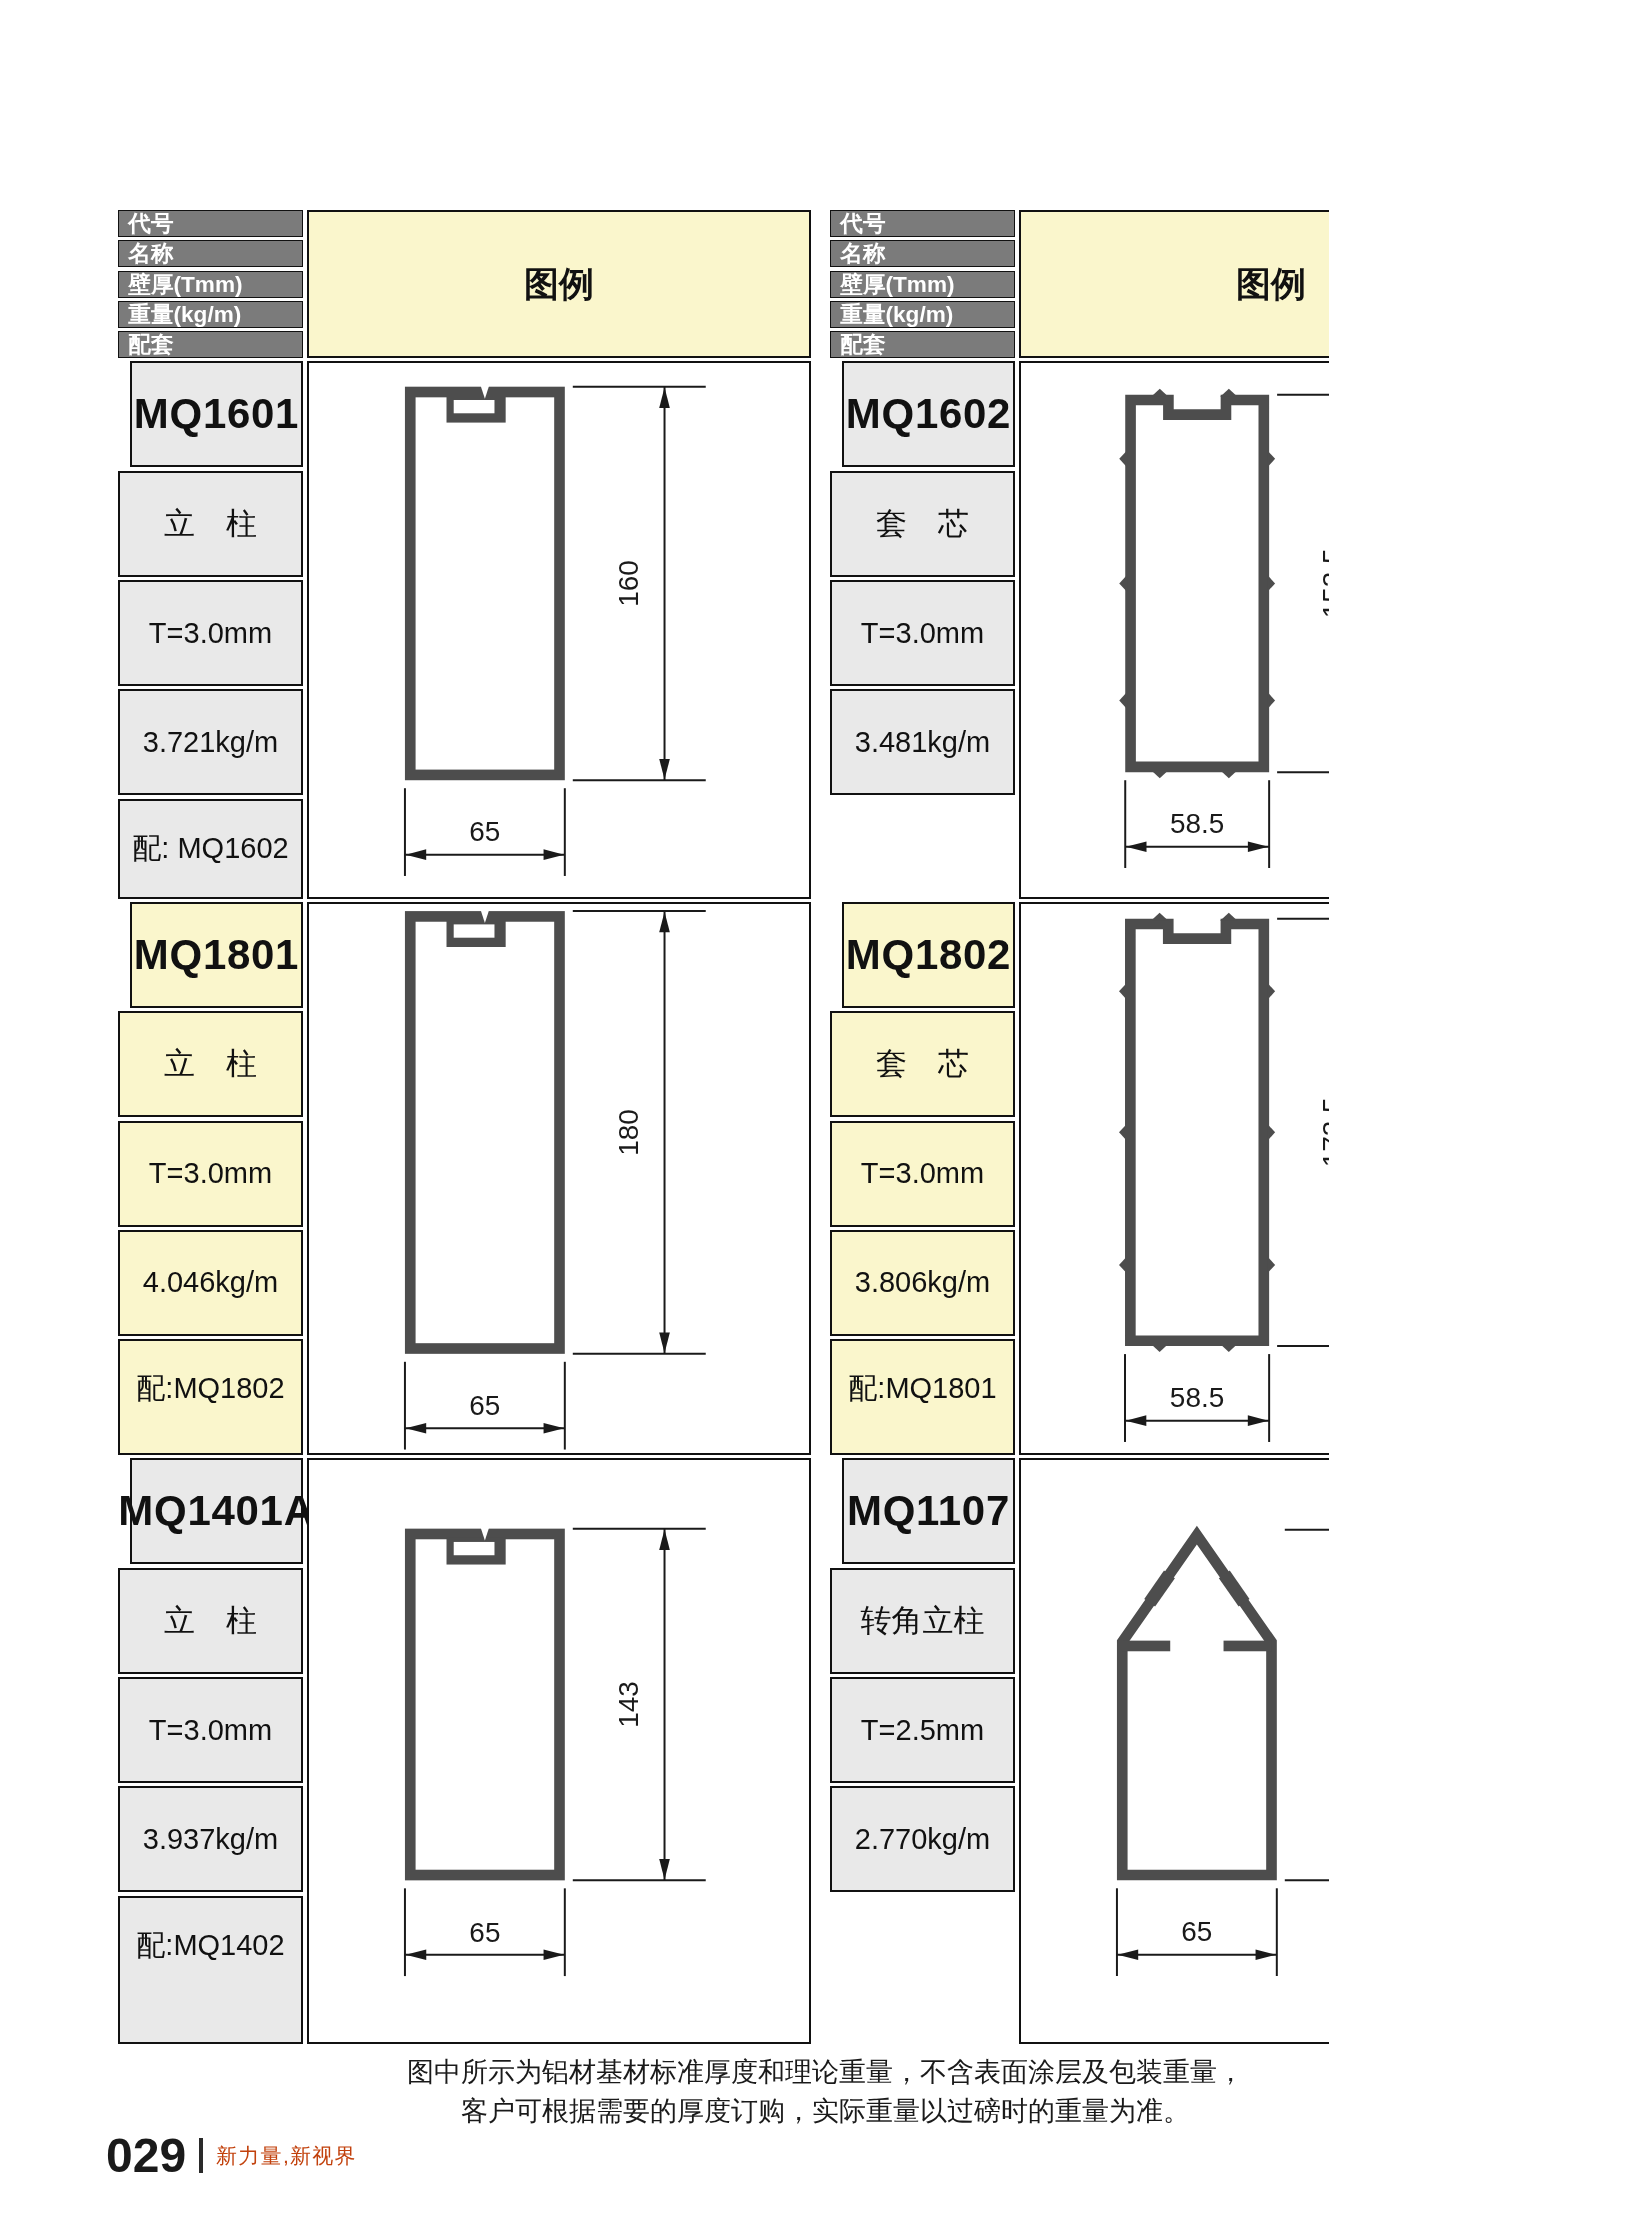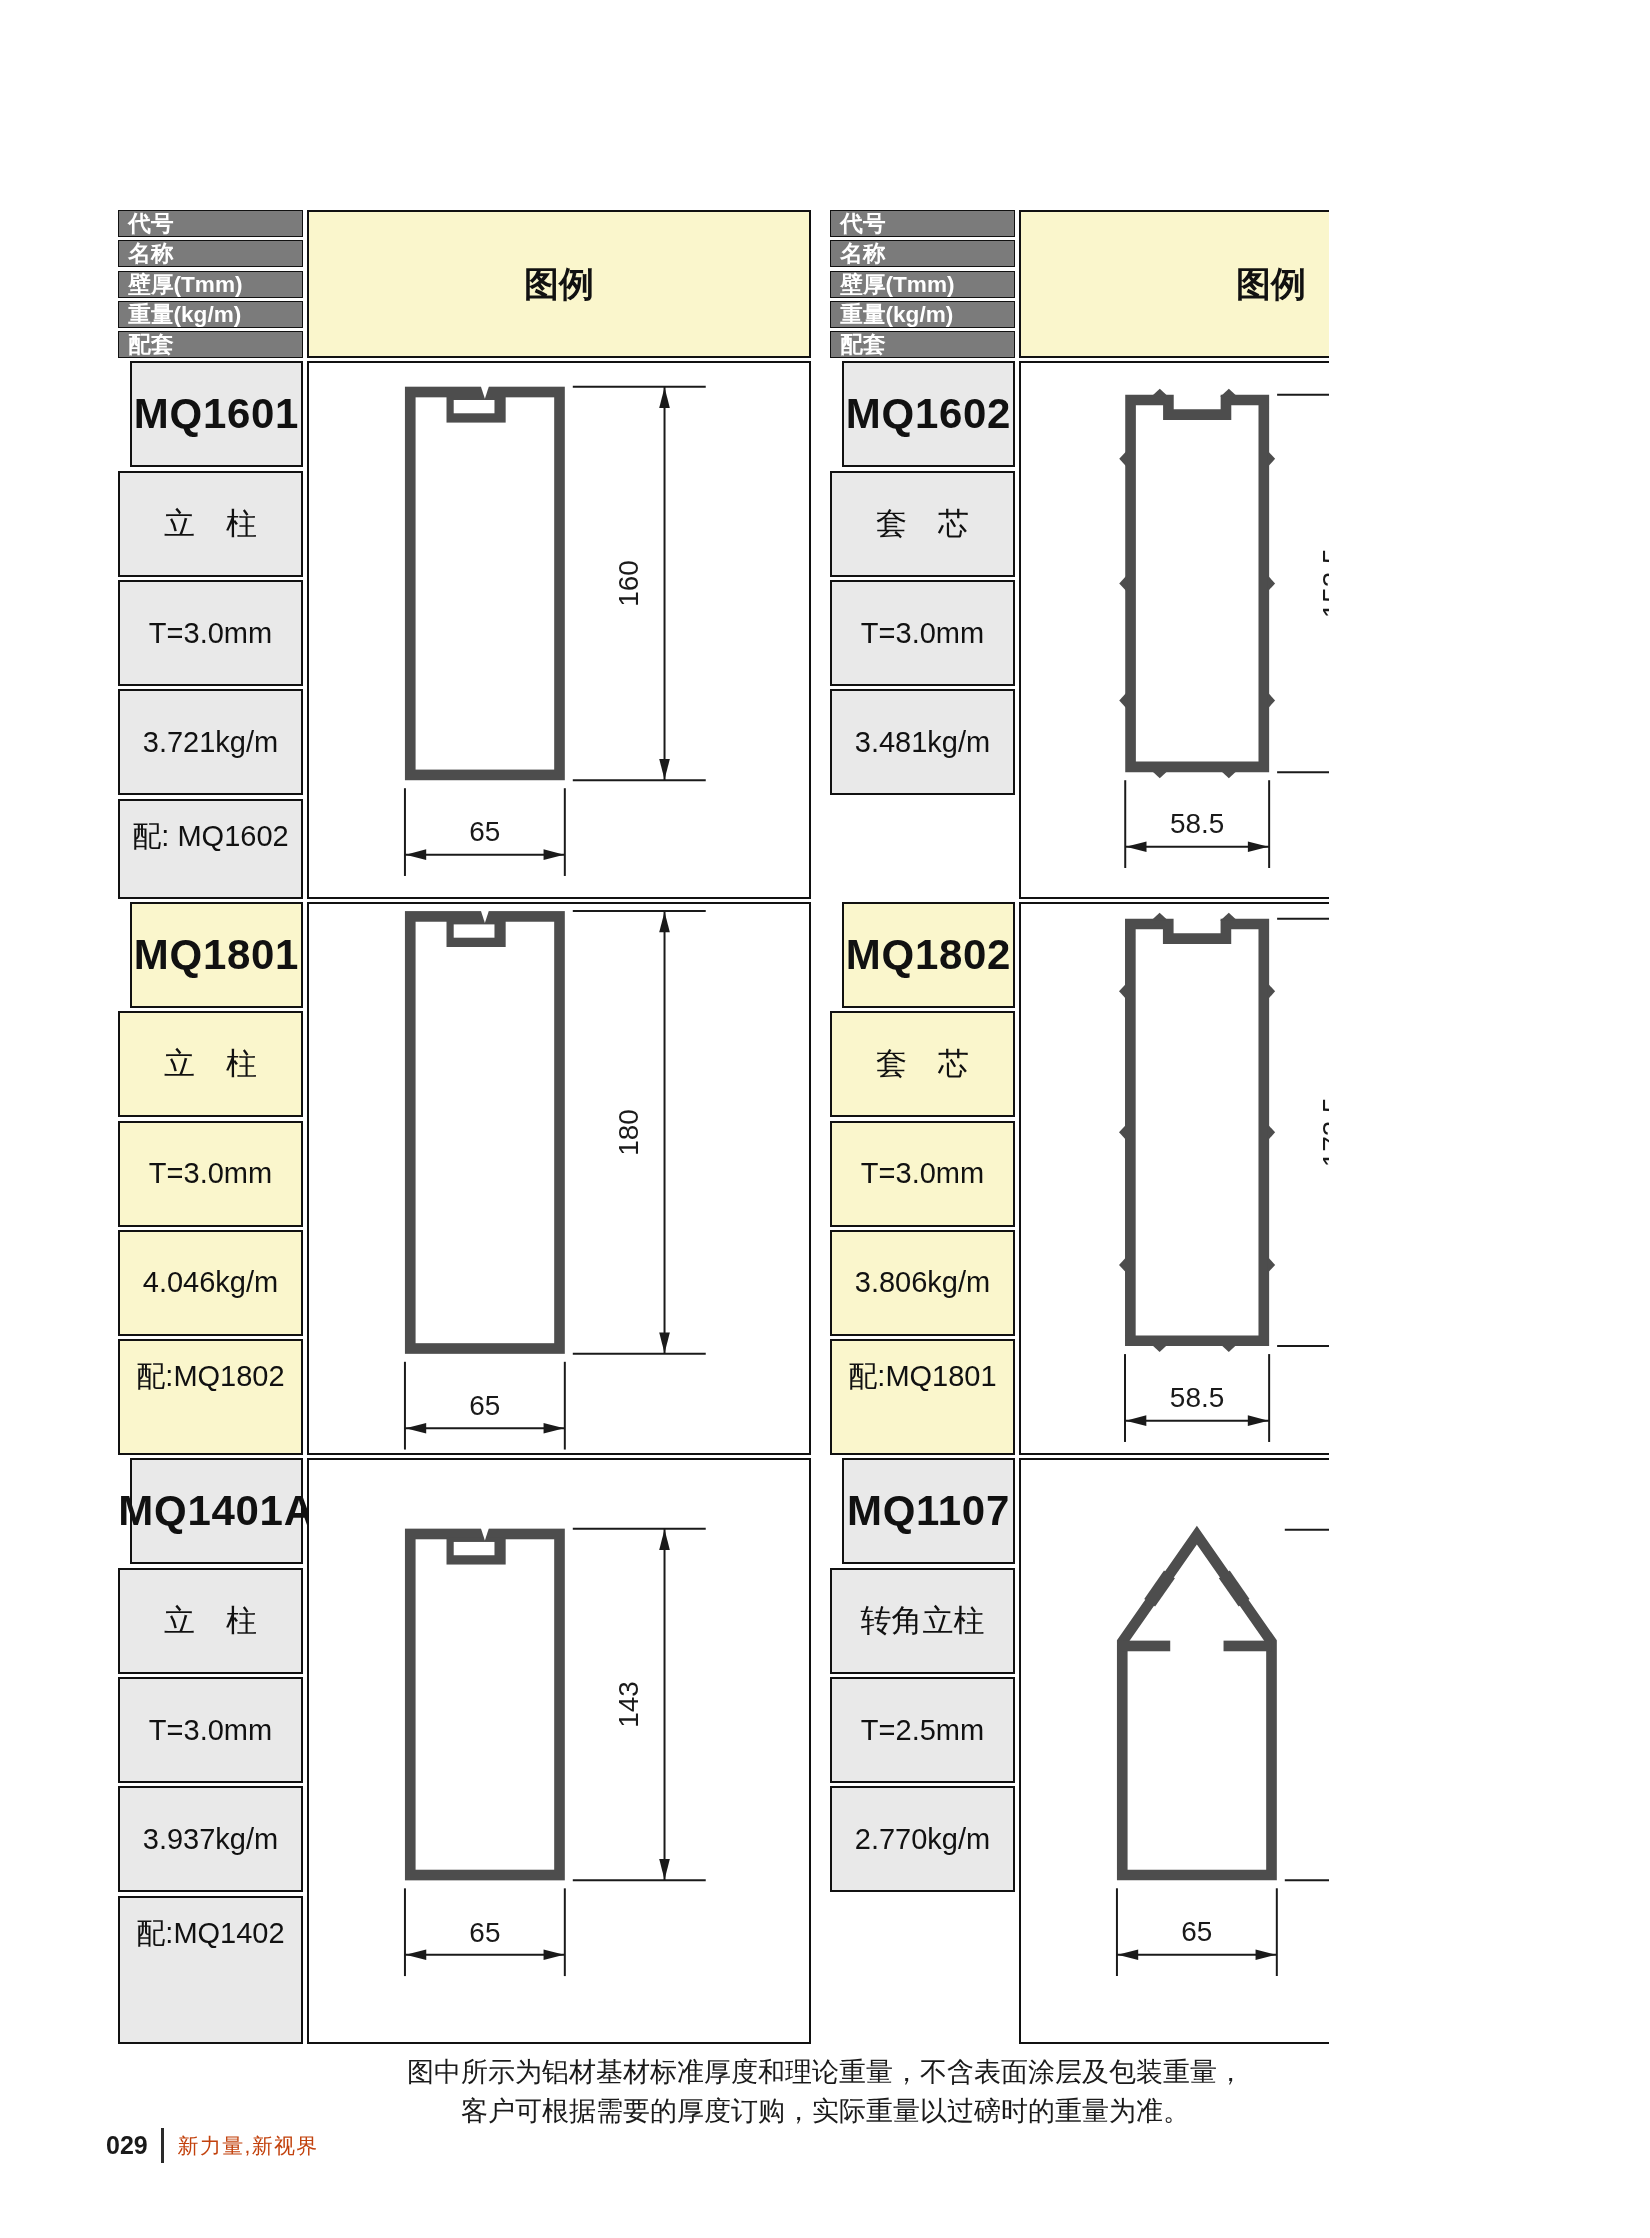--- a/index.html
+++ b/index.html
@@ -17,26 +17,26 @@
     display:flex;align-items:center;justify-content:center;font-size:29px;color:#111;box-sizing:border-box;}
   .cell.hl{background:var(--c-hl,#faf6cc);}
   .hdrcell{background:var(--c-hdr,#7b7b7b);border:1.3px solid var(--c-border,#111);color:#fff;
     font-weight:bold;font-size:22.6px;display:flex;align-items:center;justify-content:flex-start;
     padding-left:9.3px;box-sizing:border-box;}
   .legendcell{background:var(--c-hl,#faf6cc);border:2px solid var(--c-border,#111);
     display:flex;align-items:center;justify-content:center;font-weight:bold;font-size:35px;box-sizing:border-box;}
   .drawcell{background:#fff;border:2px solid var(--c-border,#111);display:flex;align-items:center;justify-content:center;box-sizing:border-box;overflow:hidden;}
   .codecell{font-weight:bold;font-size:42px;letter-spacing:0.7px;margin-left:12px;}
   .namecell{font-size:31px;}
-  .matchcell{align-items:flex-start;padding-top:16px;}
+  .matchcell{align-items:flex-start;padding-top:28px;}
 
   .note{position:absolute;top:2053px;left:0;width:1651px;text-align:center;
     font-size:27px;line-height:1.45;color:#1a1a1a;}
   .footer{position:absolute;left:106px;top:2128px;display:flex;align-items:center;gap:13.3px;}
-  .footer .pno{font-size:25px;font-weight:bold;color:#1a1a1a;}
+  .footer .pno{font-size:48px;font-weight:bold;color:#1a1a1a;}
   .footer .bar{width:3.3px;height:35px;background:#2a2a2a;}
   .footer .tag{font-size:21px;color:#c2410c;letter-spacing:1.3px;}
   svg text{font-family:"Liberation Sans","DejaVu Sans",sans-serif;}
 </style>
 </head>
 <body>
 
 <div class="page">
 
   <div class="ptable left">

